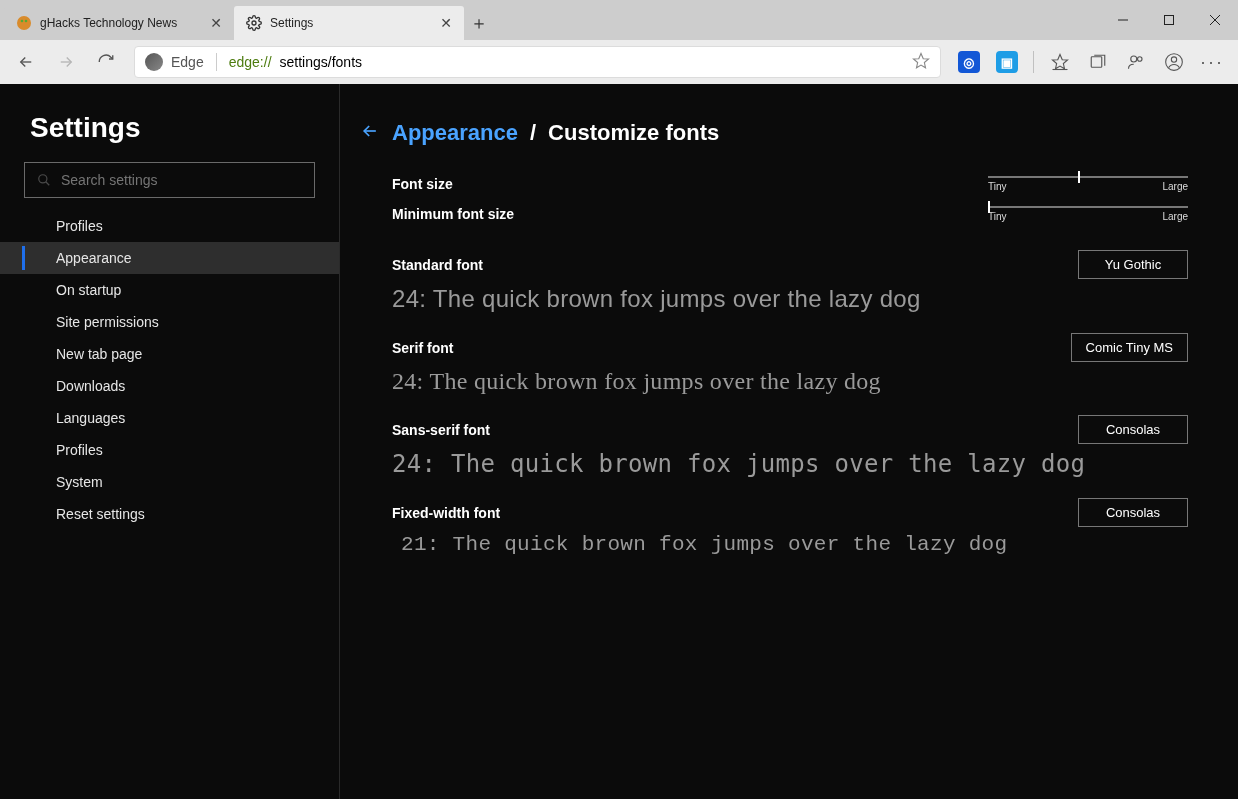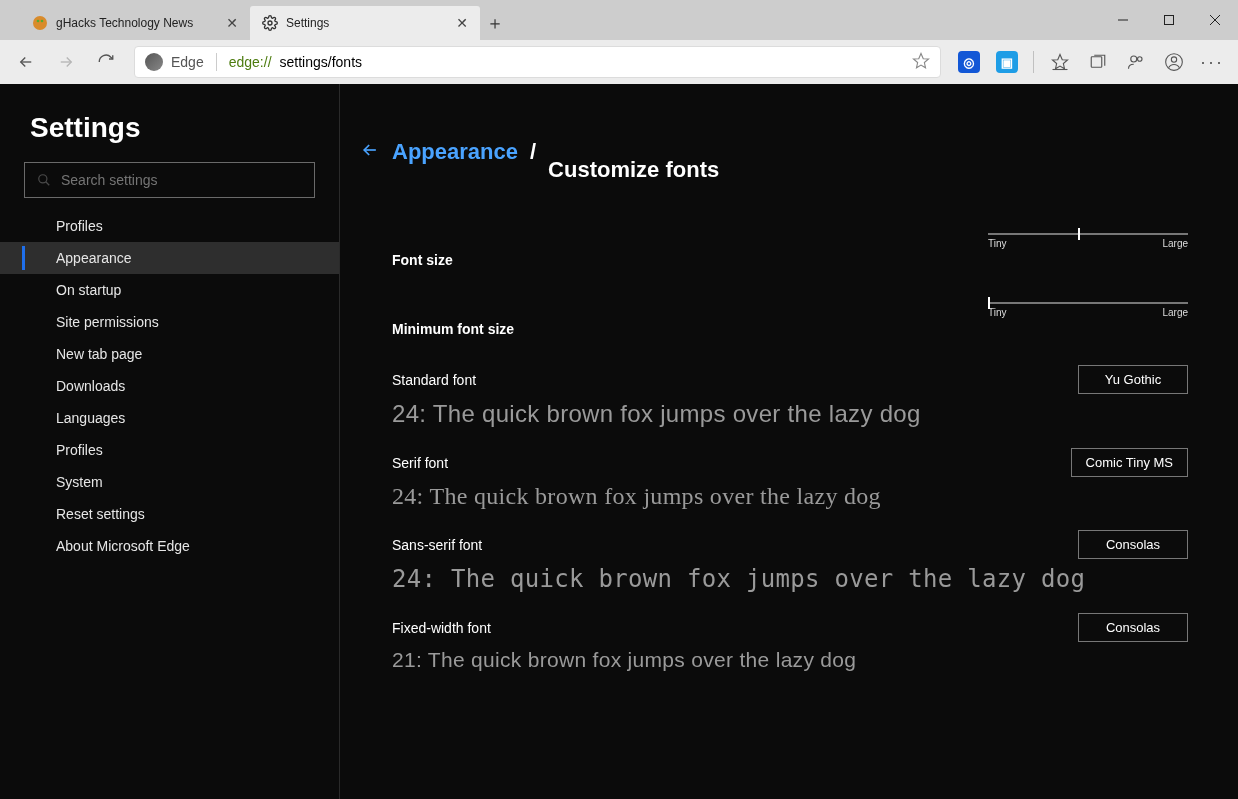--- a/index.html
+++ b/index.html
@@ -10,21 +10,21 @@
     width: 1238px;
     height: 799px;
     overflow: hidden;
   }
   
   .tabstrip {
     height: 40px;
     background: #cdcdcd;
     display: flex;
     align-items: stretch;
-    padding-left: 20px;
+    padding-left: 4px;
     position: relative;
   }
   .tab {
     display: flex;
     align-items: center;
     padding: 0 12px;
     min-width: 230px;
     max-width: 240px;
     margin-top: 6px;
     height: 34px;
@@ -149,62 +149,62 @@
   
   .content {
     flex:1;
     padding: 36px 50px 0 20px;
     overflow:auto;
   }
   .crumb-row { display:flex; align-items:center; gap:12px; margin-bottom:30px; }
   .crumb-back { color:#4aa3ff; }
   .crumb-link { color:#4aa3ff; font-size:22px; font-weight:600; }
   .crumb-sep { color:#fff; font-size:22px; font-weight:600; }
-  .crumb-current { color:#fff; font-size:22px; font-weight:600;margin-top:37px; }
+  .crumb-current { color:#fff; font-size:22px; font-weight:600; }
 
   .rows { margin-left: 32px; }
   .row {
     display:flex;
     align-items:center;
     justify-content:space-between;
     margin-bottom: 14px;
   }
-  .row .label { font-size:14px; font-weight:600; color:#fff;margin-top:39px; }
+  .row .label { font-size:14px; font-weight:600; color:#fff; }
   .slider-wrap { width:200px; }
   .slider-bar {
     height:2px; background:#777; position:relative; margin-bottom:3px;
   }
   .slider-bar .thumb {
     position:absolute; top:-5px; width:2px; height:12px; background:#fff;
   }
   .slider-labels { display:flex; justify-content:space-between; font-size:10px; color:#ddd; margin-top:2px;}
   
   .font-section { margin-bottom: 20px; }
   .font-section .head {
     display:flex; justify-content:space-between; align-items:center;
   }
-  .font-section .head .label { font-size:14px; font-weight:400; }
+  .font-section .head .label { font-size:14px; font-weight:700; }
   .font-btn {
     min-width:110px;
     border:1px solid #777;
     background:transparent;
     color:#fff;
     font-size:13px;
     padding:6px 14px;
     cursor:pointer;
     text-align:center;
   }
   .preview {
     font-size:24px;
     color:#9a9a9a;
     margin-top:6px;
     white-space:nowrap;
     letter-spacing:.3px;
   }
-  .preview.fw { font-size:21px; font-family: Liberation Sans, sans-serif; }
+  .preview.fw { font-size:21px; font-family: Liberation Mono, monospace; margin-left: 9px; }
   .preview.mono { font-family: Consolas, monospace; }
   .preview.serif-cs { font-family: "Comic Sans MS", cursive; }
 </style>
 </head>
 <body>
 
 <div class="tabstrip">
   <div class="tab inactive">
     <span class="favicon">
       <svg width="16" height="16" viewBox="0 0 16 16">
@@ -362,24 +362,20 @@
           <span class="nav-icon"></span>
           <span>Profiles</span>
         </li>
       <li>
           <span class="nav-icon"></span>
           <span>System</span>
         </li>
       <li>
           <span class="nav-icon"></span>
           <span>Reset settings</span>
-        </li>
-      <li>
-          <span class="nav-icon"></span>
-          <span>About Microsoft Edge</span>
         </li>
     </ul>
   </aside>
 
   <main class="content">
     <div class="crumb-row">
       <span class="crumb-back">
         <svg width="20" height="20" viewBox="0 0 24 24" fill="none" stroke="currentColor" stroke-width="2">
             <path d="M19 12H5"></path>
             <path d="M11 18l-6-6 6-6"></path>

